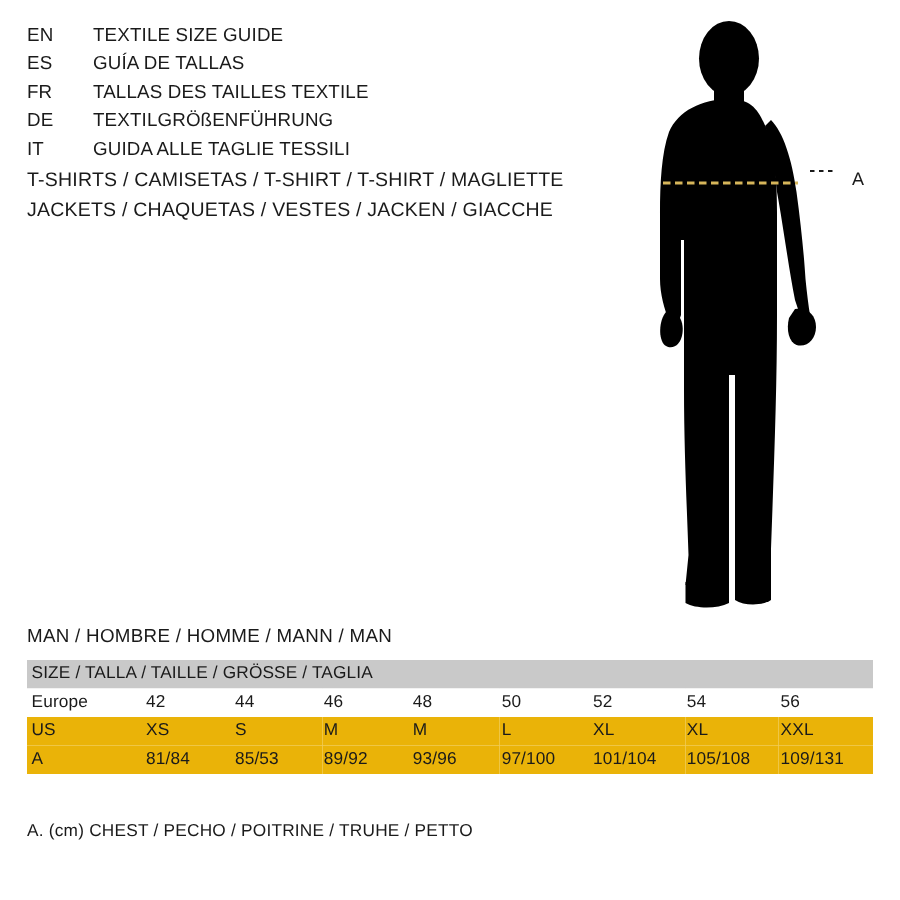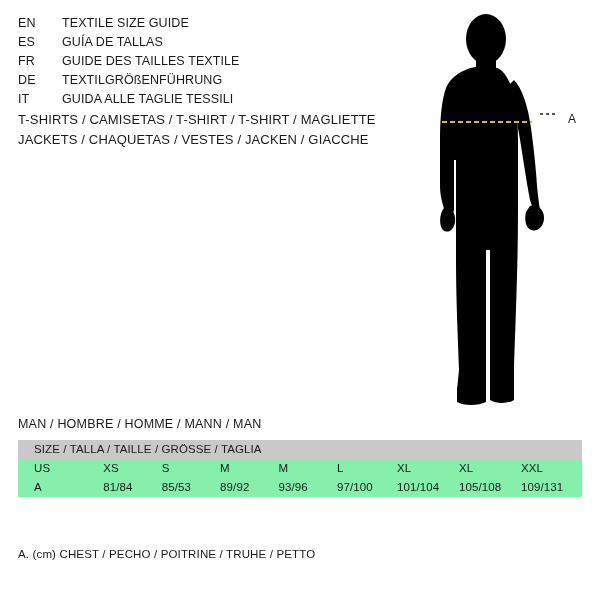--- a/index.html
+++ b/index.html
@@ -100,35 +100,35 @@
   }
   .size-table td {
     padding: 0;
     height: 19px;
     line-height: 19px;
     letter-spacing: 0.1px;
     vertical-align: middle;
   }
   .size-table td.label-col {
     width: 88px;
-    padding-left: 16px;
+    padding-left: 3px;
   }
   .size-table td.val {
     width: 68px;
     text-align: left;
     padding-left: 1px;
   }
   .row-head {
     background: #c9c9c9;
   }
   .row-light {
     background: #ffffff;
   }
   .row-shade {
-    background: #86efac;
+    background: #eab308;
   }
 
   .footnote {
     position: absolute;
     left: 18px;
     top: 548px;
     font-size: 11.5px;
     letter-spacing: 0.15px;
   }
 </style>
@@ -141,21 +141,21 @@
     <div class="lang-row">
       <span class="lang-code">EN</span>
       <span class="lang-text">TEXTILE SIZE GUIDE</span>
     </div>
     <div class="lang-row">
       <span class="lang-code">ES</span>
       <span class="lang-text">GUÍA DE TALLAS</span>
     </div>
     <div class="lang-row">
       <span class="lang-code">FR</span>
-      <span class="lang-text">GUIDE DES TAILLES TEXTILE</span>
+      <span class="lang-text">TALLAS DES TAILLES TEXTILE</span>
     </div>
     <div class="lang-row">
       <span class="lang-code">DE</span>
       <span class="lang-text">TEXTILGRÖßENFÜHRUNG</span>
     </div>
     <div class="lang-row">
       <span class="lang-code">IT</span>
       <span class="lang-text">GUIDA ALLE TAGLIE TESSILI</span>
     </div>
   </div>
@@ -219,20 +219,31 @@
   </div>
 
   <div class="table-title">MAN / HOMBRE / HOMME / MANN / MAN</div>
 
   <table class="size-table">
     <tbody>
       <tr class="row-head">
         <td class="label-col" colspan="9">SIZE / TALLA / TAILLE / GRÖSSE / TAGLIA</td>
       </tr>
 
+      <tr class="row-light">
+        <td class="label-col">Europe</td>
+        <td class="val">42</td>
+        <td class="val">44</td>
+        <td class="val">46</td>
+        <td class="val">48</td>
+        <td class="val">50</td>
+        <td class="val">52</td>
+        <td class="val">54</td>
+        <td class="val">56</td>
+      </tr>
 
       <tr class="row-shade">
         <td class="label-col">US</td>
         <td class="val">XS</td>
         <td class="val">S</td>
         <td class="val">M</td>
         <td class="val">M</td>
         <td class="val">L</td>
         <td class="val">XL</td>
         <td class="val">XL</td>

